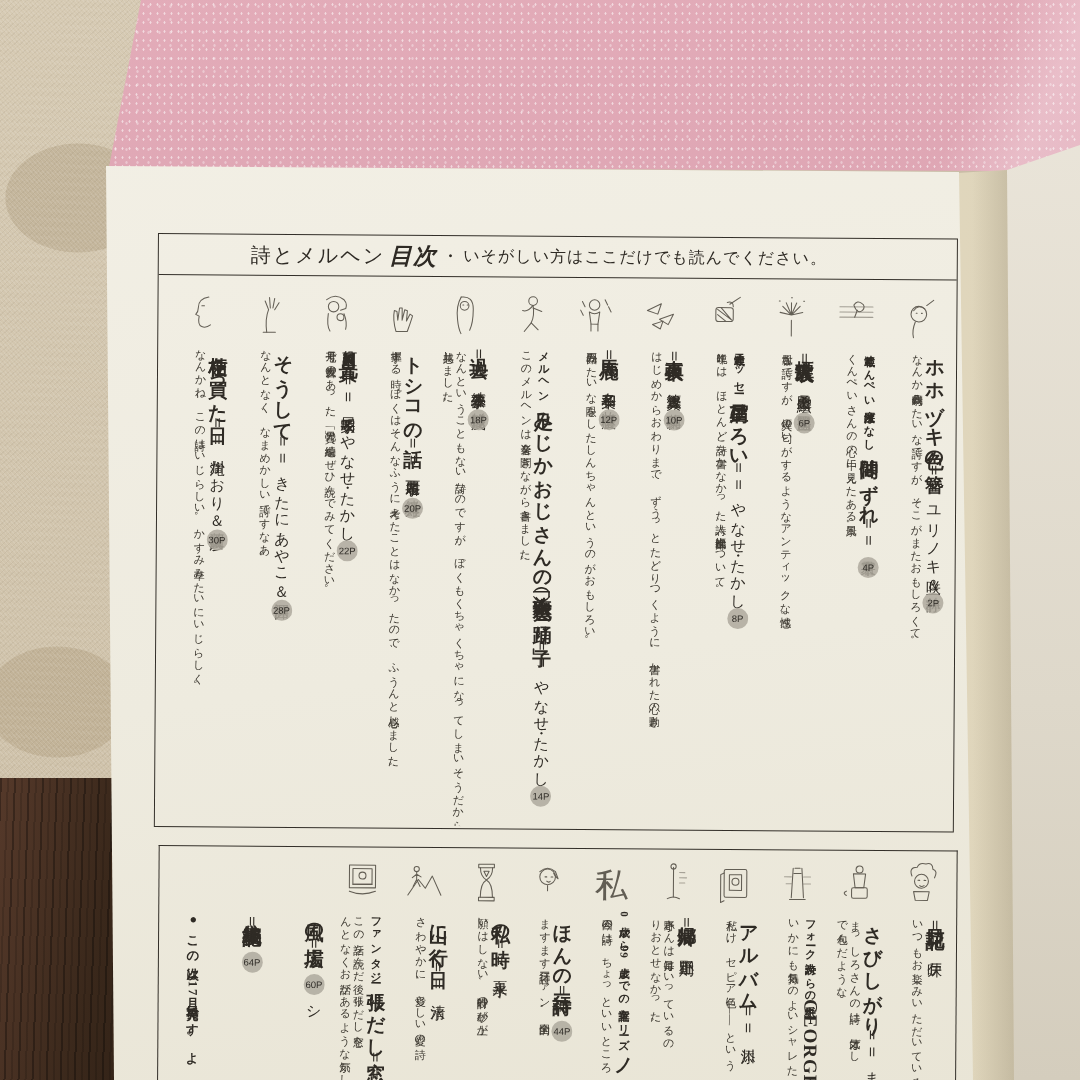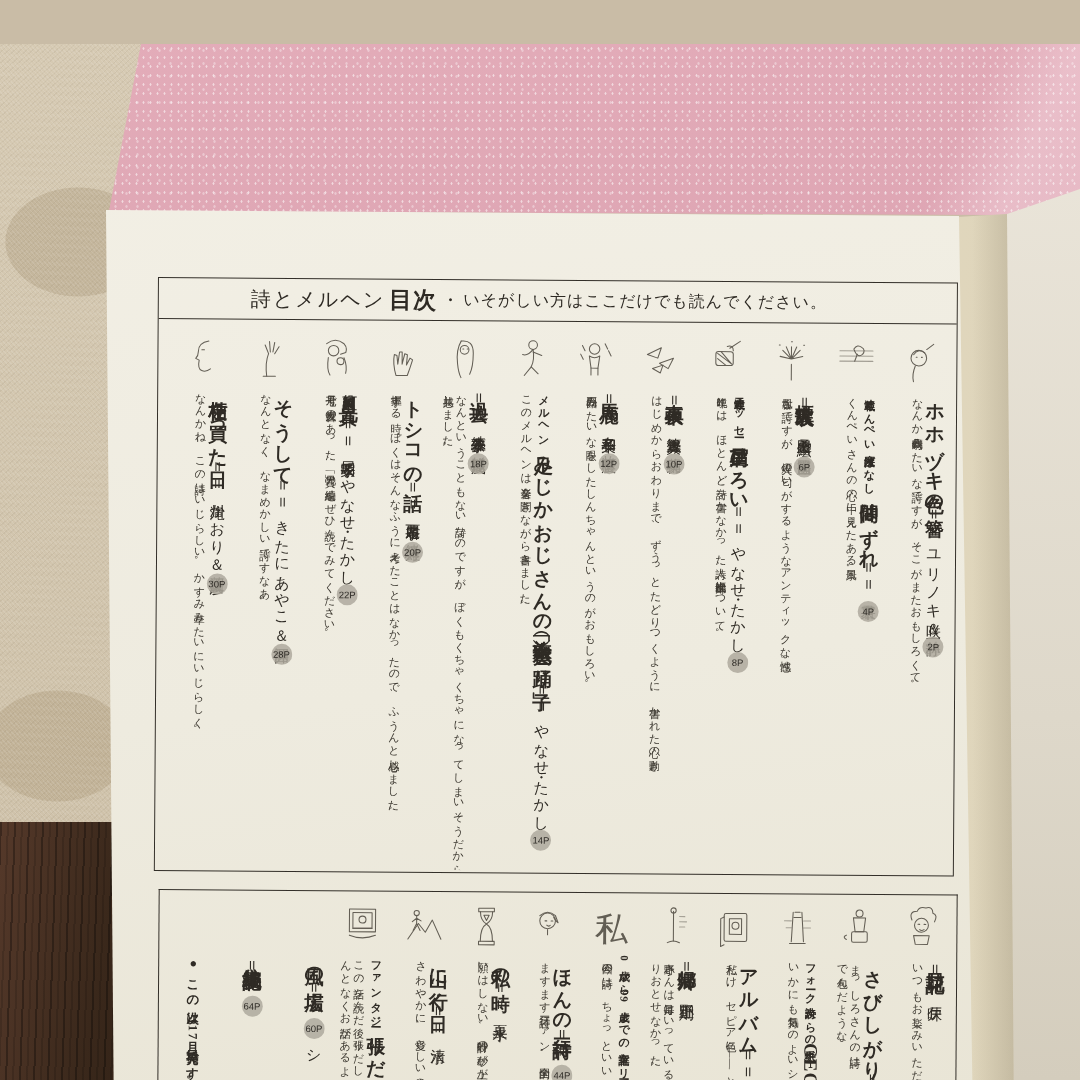--- a/index.html
+++ b/index.html
@@ -1,18 +1,18 @@
 <!DOCTYPE html>
 <html><head>
 <meta charset="utf-8">
 <style>
   html,body{margin:0;padding:0;}
   body{width:1080px;height:1080px;position:relative;overflow:hidden;background:#c9bca6;
        font-family:"Liberation Serif","DejaVu Serif",serif;}
-  .layer{position:absolute;inset:0;margin-top:44px;}
+  .layer{position:absolute;inset:0;}
   
   .bg-fabric{left:0;top:0;width:260px;height:900px;position:absolute;
     background:
       repeating-linear-gradient(48deg, rgba(255,255,255,.10) 0 1px, transparent 1px 3px),
       repeating-linear-gradient(-42deg, rgba(120,105,80,.09) 0 1px, transparent 1px 4px),
       radial-gradient(120px 90px at 30% 22%, #c4b69c 0 60%, transparent 61%),
       radial-gradient(140px 110px at 72% 55%, #c9bba1 0 55%, transparent 56%),
       radial-gradient(130px 100px at 22% 78%, #c2b398 0 55%, transparent 56%),
       linear-gradient(#d6cab3,#cec1a9);}
   
@@ -49,21 +49,21 @@
       linear-gradient(180deg, rgba(150,135,105,.18) 0 6px, rgba(150,135,105,0) 28px),
       linear-gradient(90deg, rgba(140,125,95,.14) 0 6px, transparent 26px),
       linear-gradient(173deg,#f3f0e6,#eeebdf 60%,#e9e5d6);}
   .content{position:absolute;inset:0;transform:rotate(.4deg);transform-origin:160px 230px;}
   .box{position:absolute;border:1.6px solid #332f29;box-sizing:border-box;background:transparent;}
   .box-top{left:158px;top:233px;width:800px;height:594px;}
   .box-bottom{left:163px;top:845px;width:799px;height:420px;border-bottom:none;}
   .toc-header{height:40px;display:flex;align-items:center;padding-left:92px;
     border-bottom:1.6px solid #332f29;color:#2e2a24;white-space:nowrap;}
   .toc-header .mag{font-size:20px;letter-spacing:2px;}
-  .toc-header .tocb{font-size:23px;font-weight:bold;letter-spacing:1px;margin-left:4px;}
+  .toc-header .tocb{font-size:23px;font-weight:bold;letter-spacing:1px;margin-left:4px;font-style:italic;}
   .toc-header .dot{font-size:18px;margin:0 4px;}
   .toc-header .tag{font-size:16px;letter-spacing:1px;}
   .cols{display:flex;flex-direction:row-reverse;justify-content:space-between;
     padding:6px 10px 2px 8px;height:calc(100% - 49px);}
   .cols-b{height:calc(100% - 9px);}
   .entry{width:63px;display:flex;flex-direction:column;overflow:hidden;flex:0 0 auto;}
   .box-bottom .entry{width:58px;}
   .iconbox{height:60px;display:flex;align-items:flex-end;justify-content:flex-end;padding-right:5px;opacity:.85;}
   .box-bottom .iconbox{height:56px;}
   .vtext{writing-mode:vertical-rl;text-orientation:mixed;flex:1;color:#2f2b25;overflow:hidden;}

